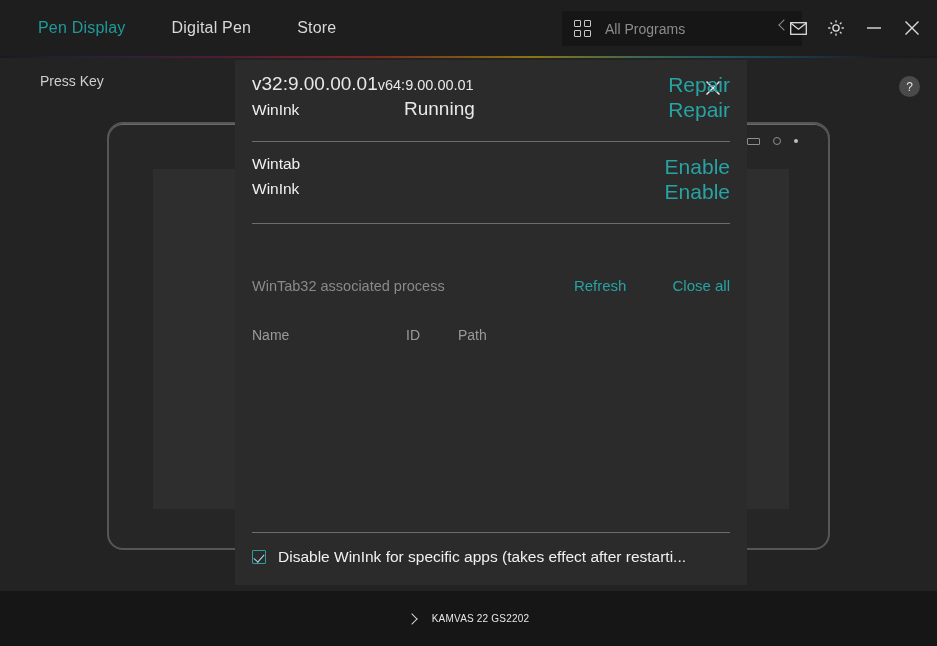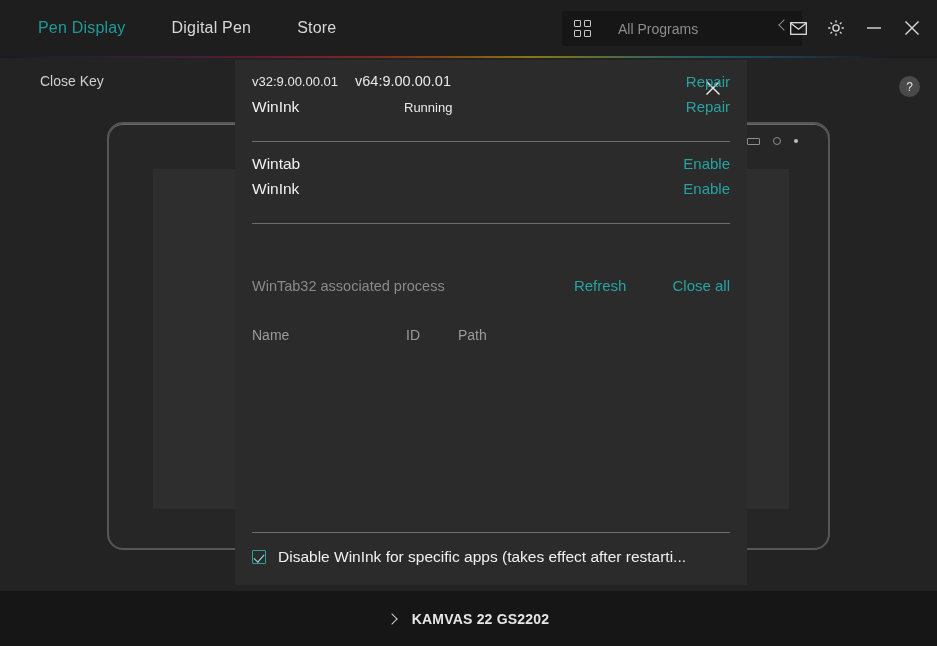--- a/index.html
+++ b/index.html
@@ -48,21 +48,21 @@
     grid-template-columns: 7px 7px;
     grid-template-rows: 7px 7px;
     gap: 3px;
   }
   .grid-icon i {
     display: block;
     border: 1.6px solid #c9c9c9;
     border-radius: 1px;
   }
   .searchbox .label {
-    margin-left: 27px;
+    margin-left: 14px;
     font-size: 14px;
     color: #8c8c8c;
   }
   .chev-left {
     position: absolute; right: 14px; top: 10px;
     width: 8px; height: 8px;
     border-left: 1.6px solid #8c8c8c;
     border-bottom: 1.6px solid #8c8c8c;
     transform: rotate(45deg);
   }
@@ -174,31 +174,31 @@
     height: 25px;
     position: relative;
   }
   .row .name {
     font-size: 15.5px;
     color: #f0f0f0;
     width: 152px;
     flex: 0 0 152px;
   }
   .row .val {
-    font-size: 13px;
+    font-size: 19px;
     color: #e8e8e8;
     flex: 0 0 103px;
   }
   .row .val2 {
     font-size: 14.5px;
     color: #e8e8e8;
   }
   .row .action {
     position: absolute; right: 0; top: 0;
-    font-size: 15px;
+    font-size: 21px;
     color: #27a3a3;
     cursor: pointer;
   }
   .rows-wrap { margin-top: 13px; }
 
   .divider {
     height: 1px;
     background: #6d6d6d;
     margin-top: 18px;
   }
@@ -274,24 +274,23 @@
     cursor: pointer;
   }
   .chev-right {
     width: 8px; height: 8px;
     border-right: 1.6px solid #d0d0d0;
     border-top: 1.6px solid #d0d0d0;
     transform: rotate(45deg);
     margin-right: 16px;
   }
   .device-name {
-    font-size: 14px;
+    font-size: 10px;
     color: #e6e6e6;
     letter-spacing: .2px;
-    font-weight: bold;
   }
 </style>
 </head>
 <body>
 
 <div id="app">
 
   <div class="titlebar">
     <div class="nav">
       <div class="nav-item active">Pen Display</div>
@@ -334,21 +333,21 @@
         <svg width="16" height="16" viewBox="0 0 16 16">
           <path d="M1.5 1.5 L14.5 14.5 M14.5 1.5 L1.5 14.5" stroke="#dcdcdc" stroke-width="1.4"></path>
         </svg>
       </div>
     </div>
   </div>
 
   <div class="rainbow"></div>
 
   <div class="stage">
-    <div class="press-key">Close Key</div>
+    <div class="press-key">Press Key</div>
     <div class="help-btn">?</div>
 
     <div class="tablet">
       <div class="tablet-controls">
         <div class="tc-rect"></div>
         <div class="tc-pow"></div>
         <div class="tc-dot"></div>
       </div>
       <div class="tablet-screen"></div>
     </div>

